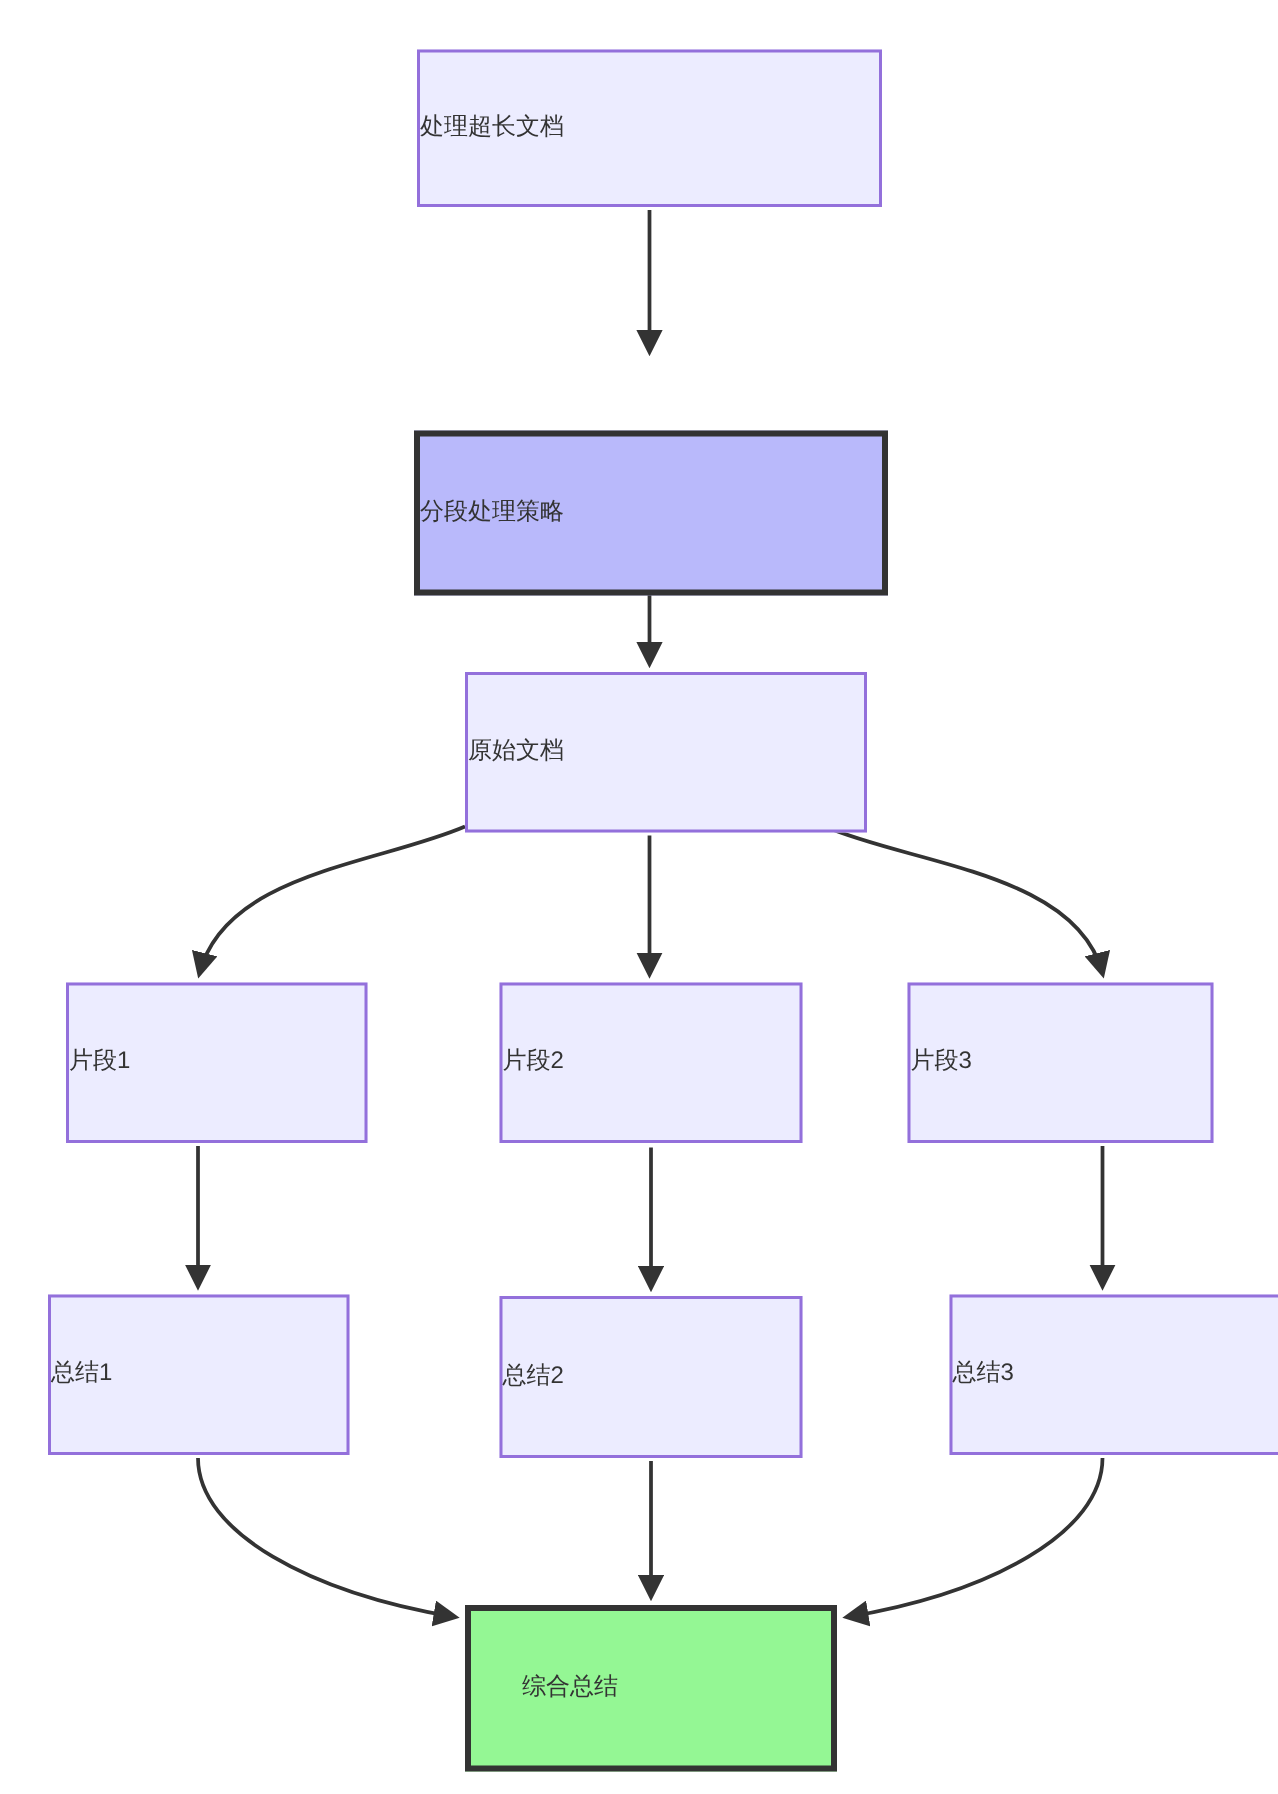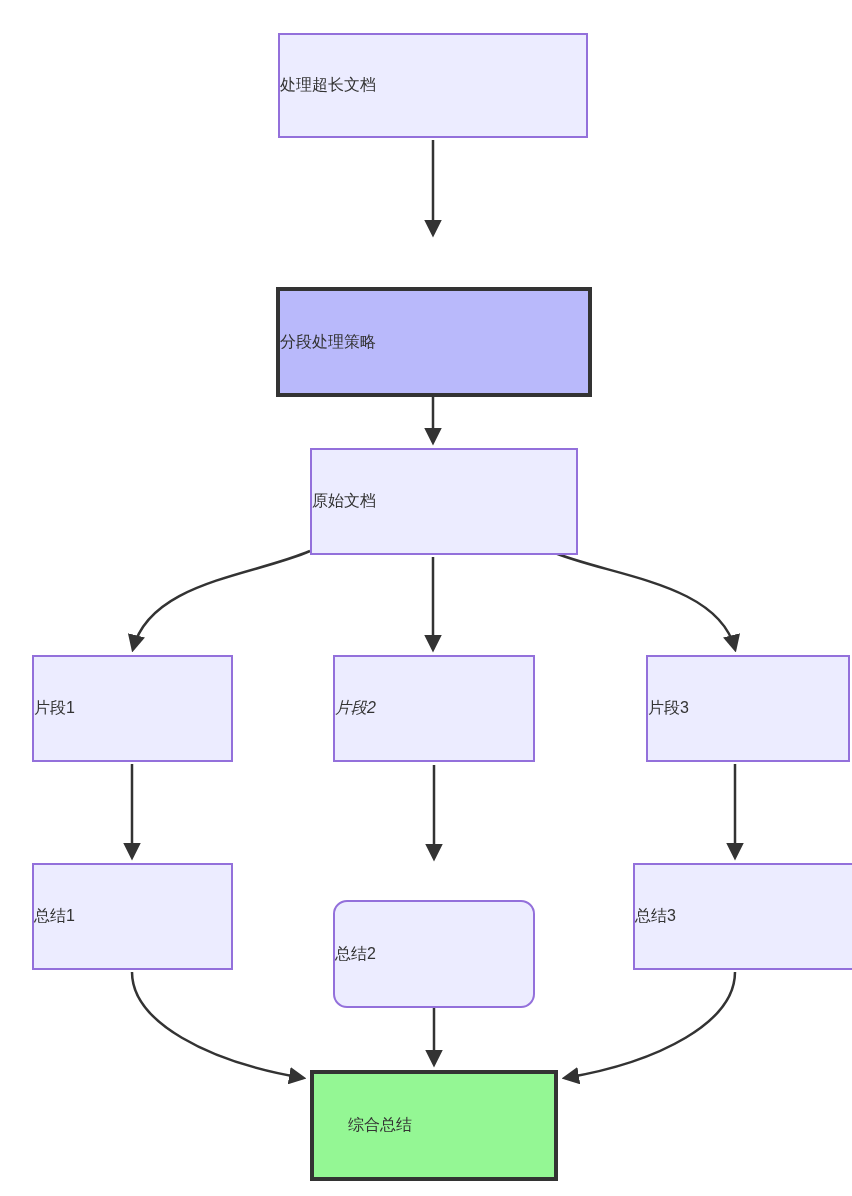--- a/index.html
+++ b/index.html
@@ -62,37 +62,37 @@
   </div>
 
   <div class="node highlight" style="left:276px;top:239px;width:316px;height:110px;">
     <span>分段处理策略</span>
   </div>
 
   <div class="node default" style="left:310px;top:448px;width:268px;height:107px;">
     <span>原始文档</span>
   </div>
 
-  <div class="node default" style="left:32px;top:655px;width:201px;height:107px;">
+  <div class="node default" style="left:44px;top:655px;width:201px;height:107px;">
     <span>片段1</span>
   </div>
 
-  <div class="node default" style="left:333px;top:655px;width:202px;height:107px;font-style:italic;">
+  <div class="node default" style="left:333px;top:655px;width:202px;height:107px;">
     <span>片段2</span>
   </div>
 
-  <div class="node default" style="left:646px;top:655px;width:204px;height:107px;">
+  <div class="node default" style="left:605px;top:655px;width:204px;height:107px;">
     <span>片段3</span>
   </div>
 
   <div class="node default" style="left:32px;top:863px;width:201px;height:107px;">
     <span>总结1</span>
   </div>
 
-  <div class="node default" style="left:333px;top:900px;width:202px;height:108px;border-radius:14px;">
+  <div class="node default" style="left:333px;top:864px;width:202px;height:108px;">
     <span>总结2</span>
   </div>
 
   <div class="node default" style="left:633px;top:863px;width:232px;height:107px;">
     <span>总结3</span>
   </div>
 
   <div class="node success" style="left:310px;top:1070px;width:248px;height:111px;padding-left:34px;">
     <span>综合总结</span>
   </div>

